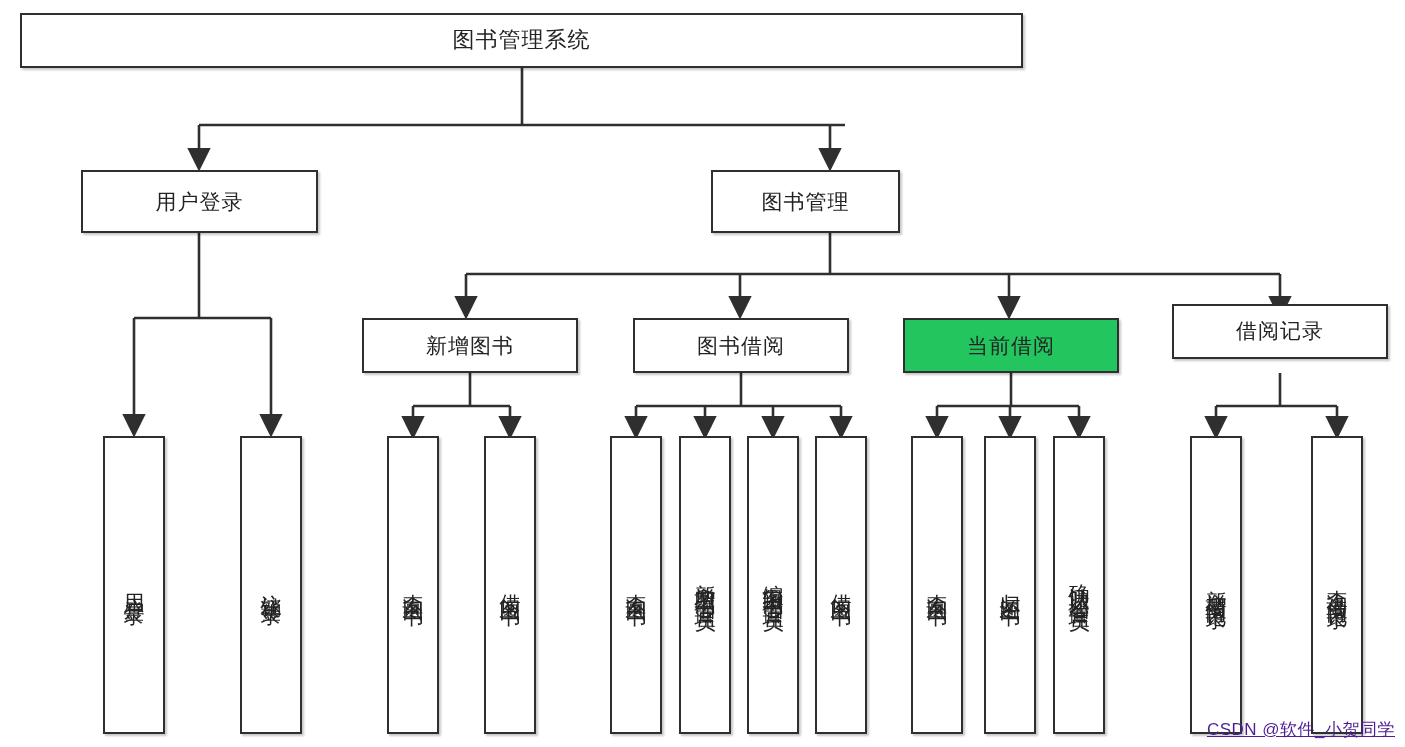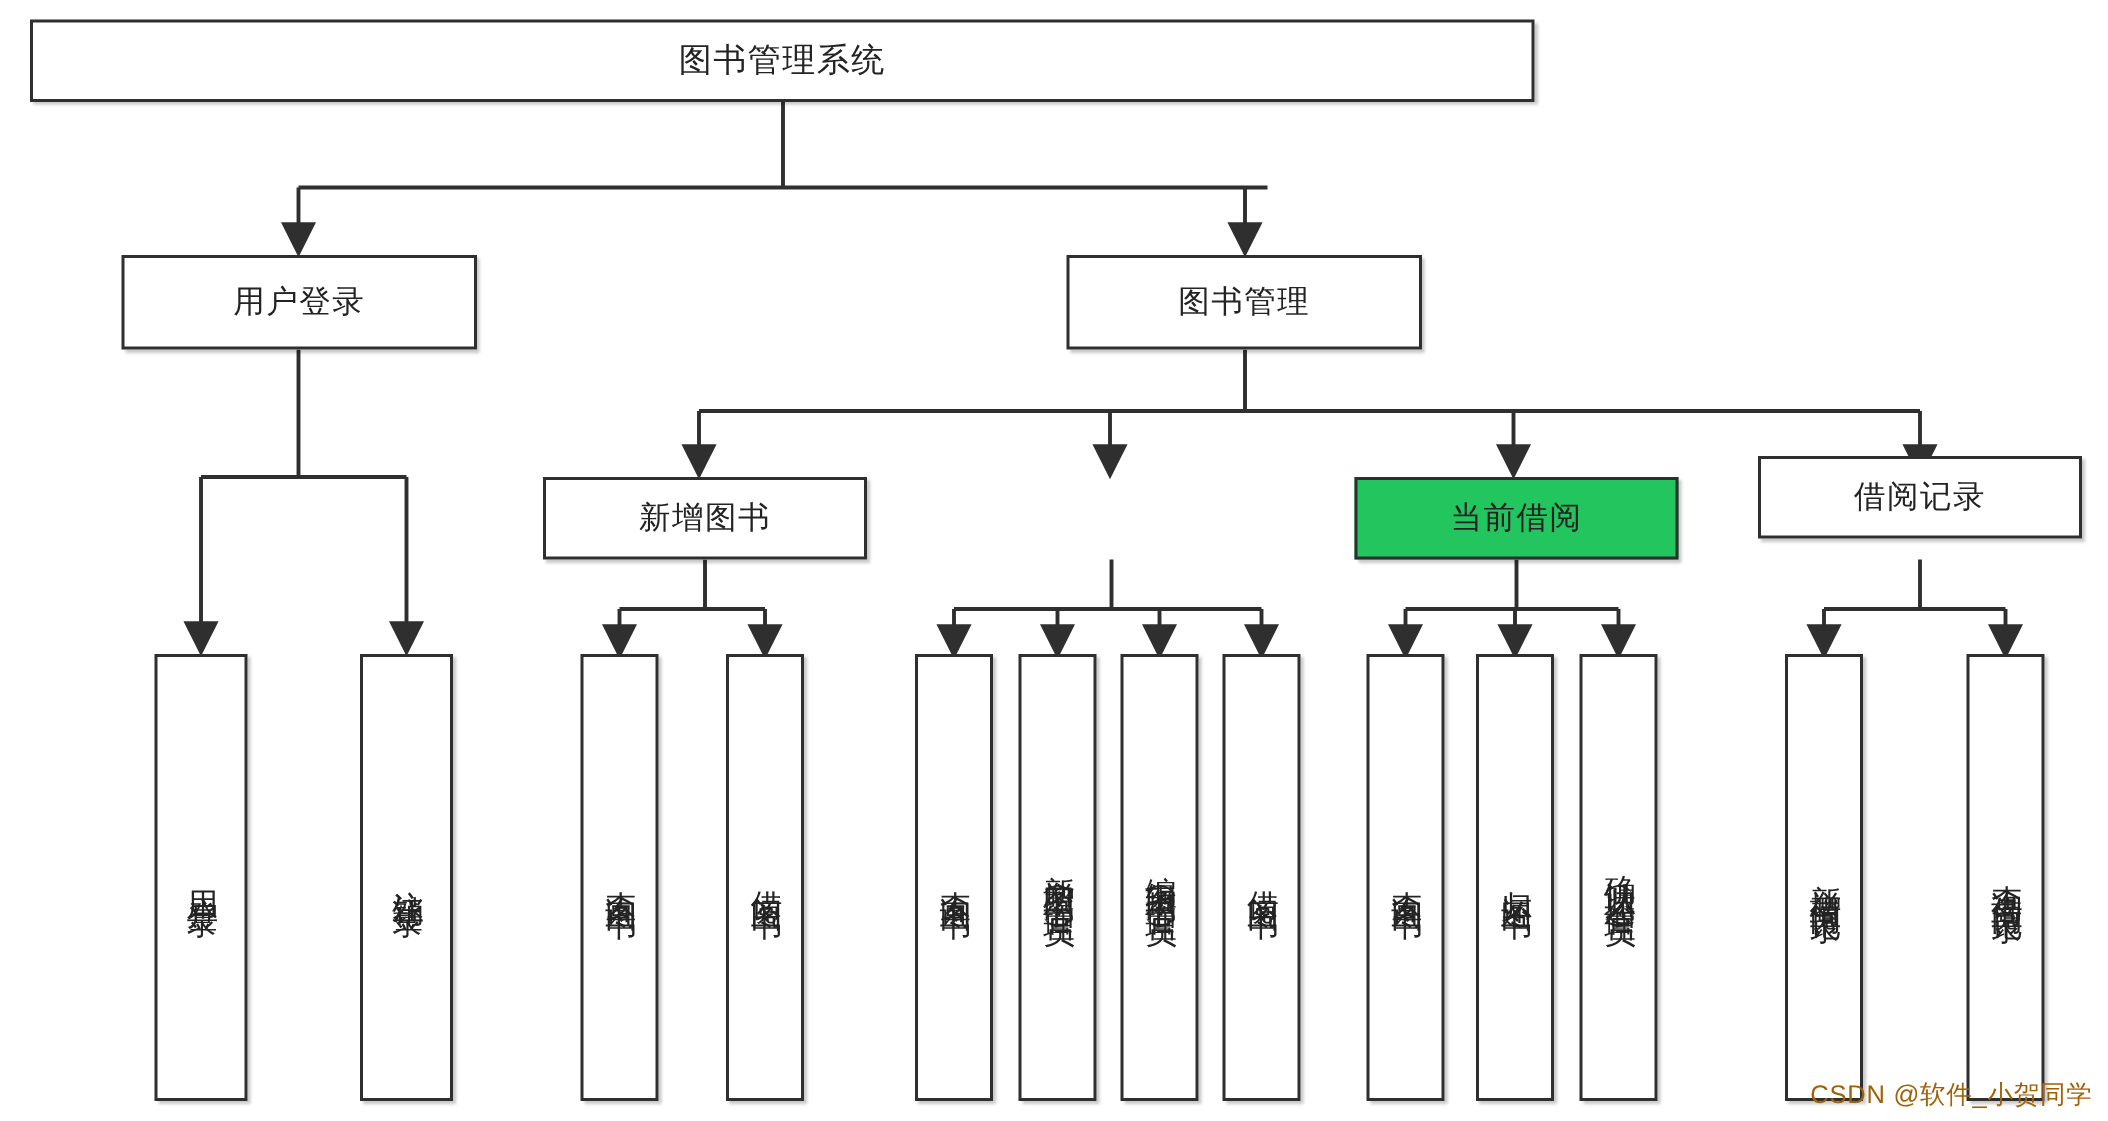--- a/index.html
+++ b/index.html
@@ -126,27 +126,30 @@
     </g>
   </svg>
 
   <div class="node h root" style="left: 20px; top: 13px; width: 1003px; height: 55px; border-color: rgb(47, 47, 47); background: rgb(255, 255, 255); color: rgb(35, 35, 35);">
     <span>图书管理系统</span>
   </div>
 
   <div class="node h" style="left: 81px; top: 170px; width: 237px; height: 63px; border-color: rgb(47, 47, 47); background: rgb(255, 255, 255); color: rgb(35, 35, 35);">
     <span>用户登录</span>
   </div>
-  <div class="node h" style="left: 711px; top: 170px; width: 237px; height: 63px; border-color: rgb(47, 47, 47); background: rgb(255, 255, 255); color: rgb(35, 35, 35);">
+  <div class="node h" style="left: 711px; top: 170px; width: 189px; height: 63px; border-color: rgb(47, 47, 47); background: rgb(255, 255, 255); color: rgb(35, 35, 35);">
     <span>图书管理</span>
   </div>
 
   <div class="node h" style="left: 362px; top: 318px; width: 216px; height: 55px; border-color: rgb(47, 47, 47); background: rgb(255, 255, 255); color: rgb(35, 35, 35);">
     <span>新增图书</span>
   </div>
+  <div class="node h" style="left: 633px; top: 318px; width: 216px; height: 55px; border-color: rgb(47, 47, 47); background: rgb(255, 255, 255); color: rgb(35, 35, 35);">
+    <span>图书借阅</span>
+  </div>
   <div class="node h" style="left: 903px; top: 318px; width: 216px; height: 55px; border-color: rgb(47, 47, 47); background: #22c55e; color: rgb(35, 35, 35);">
     <span>当前借阅</span>
   </div>
   <div class="node h" style="left: 1172px; top: 304px; width: 216px; height: 55px; border-color: rgb(47, 47, 47); background: rgb(255, 255, 255); color: rgb(35, 35, 35); font-family: Liberation Serif, serif;">
     <span>借阅记录</span>
   </div>
 
   <div class="node v" style="left: 103px; top: 436px; width: 62px; height: 298px; border-color: rgb(47, 47, 47); background: rgb(255, 255, 255); color: rgb(35, 35, 35);">
     <span class="vtext">用户登录</span>
   </div>
@@ -184,14 +187,14 @@
     <span class="vtext">确认归还（管理员）</span>
   </div>
 
   <div class="node v" style="left: 1190px; top: 436px; width: 52px; height: 298px; border-color: rgb(47, 47, 47); background: rgb(255, 255, 255); color: rgb(35, 35, 35);">
     <span class="vtext">新增借阅记录</span>
   </div>
   <div class="node v" style="left: 1311px; top: 436px; width: 52px; height: 298px; border-color: rgb(47, 47, 47); background: rgb(255, 255, 255); color: rgb(35, 35, 35);">
     <span class="vtext">查询借阅记录</span>
   </div>
 
-  <div class="watermark" style="color: #a16207;">CSDN @软件_小贺同学</div>
+  <div class="watermark" style="color: #4c1d95; text-decoration: underline;">CSDN @软件_小贺同学</div>
 </div>
 
 </body></html>

